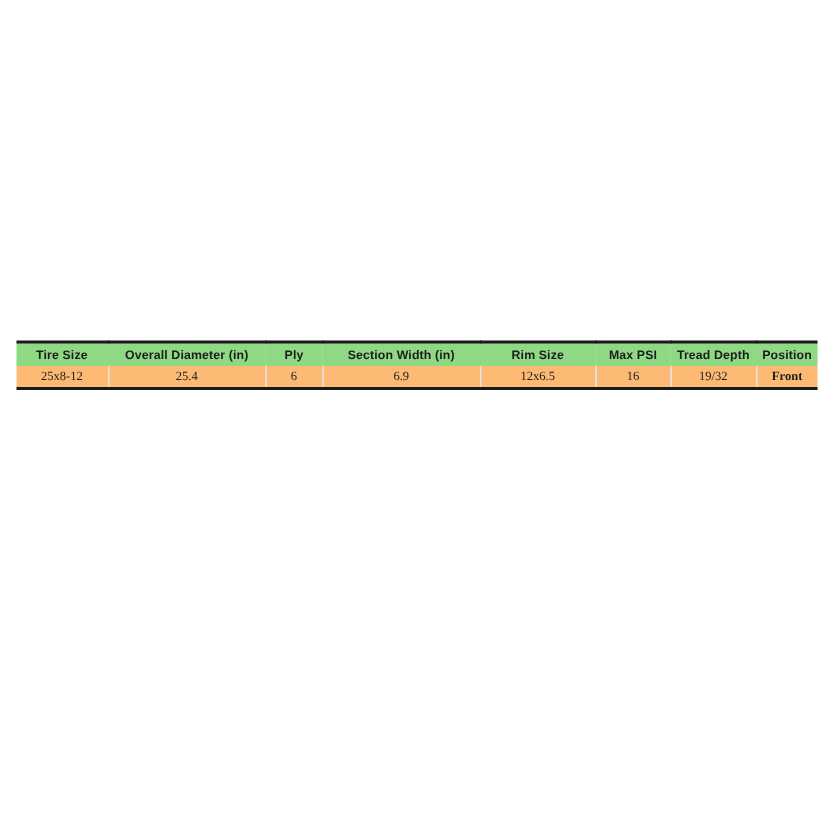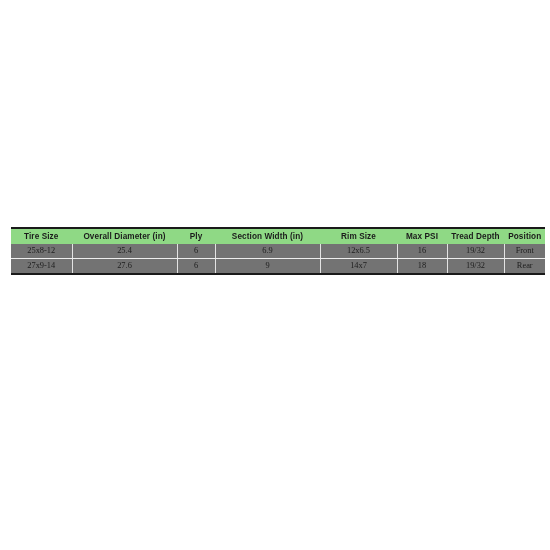--- a/index.html
+++ b/index.html
@@ -64,24 +64,25 @@
     font-family: "Liberation Serif", serif;
     font-size: 8.4px;
     color: #1d1d1d;
     text-align: center;
     padding: 2px 1px 2px 1px;
     line-height: 9.5px;
     height: 9.8px;
     border-right: 1px solid #e3e3e3;
     border-bottom: 1px solid #ededed;
     white-space: nowrap;
-    background: #737373;
+    background: #fdba74;
   }
   table.spec-table tbody td:last-child {
     border-right: none;
+    font-weight: bold;
   }
   table.spec-table tbody tr:last-child td {
     border-bottom: none;
   }
 
   
   col.c-tire     { width: 61px; }
   col.c-diam     { width: 105px; }
   col.c-ply      { width: 38px; }
   col.c-secw     { width: 105px; }
@@ -123,27 +124,17 @@
         <tr>
           <td>25x8-12</td>
           <td>25.4</td>
           <td>6</td>
           <td>6.9</td>
           <td>12x6.5</td>
           <td>16</td>
           <td>19/32</td>
           <td>Front</td>
         </tr>
-        <tr>
-          <td>27x9-14</td>
-          <td>27.6</td>
-          <td>6</td>
-          <td>9</td>
-          <td>14x7</td>
-          <td>18</td>
-          <td>19/32</td>
-          <td>Rear</td>
-        </tr>
       </tbody>
     </table>
   </div>
 
 </div>
 
 </body></html>

